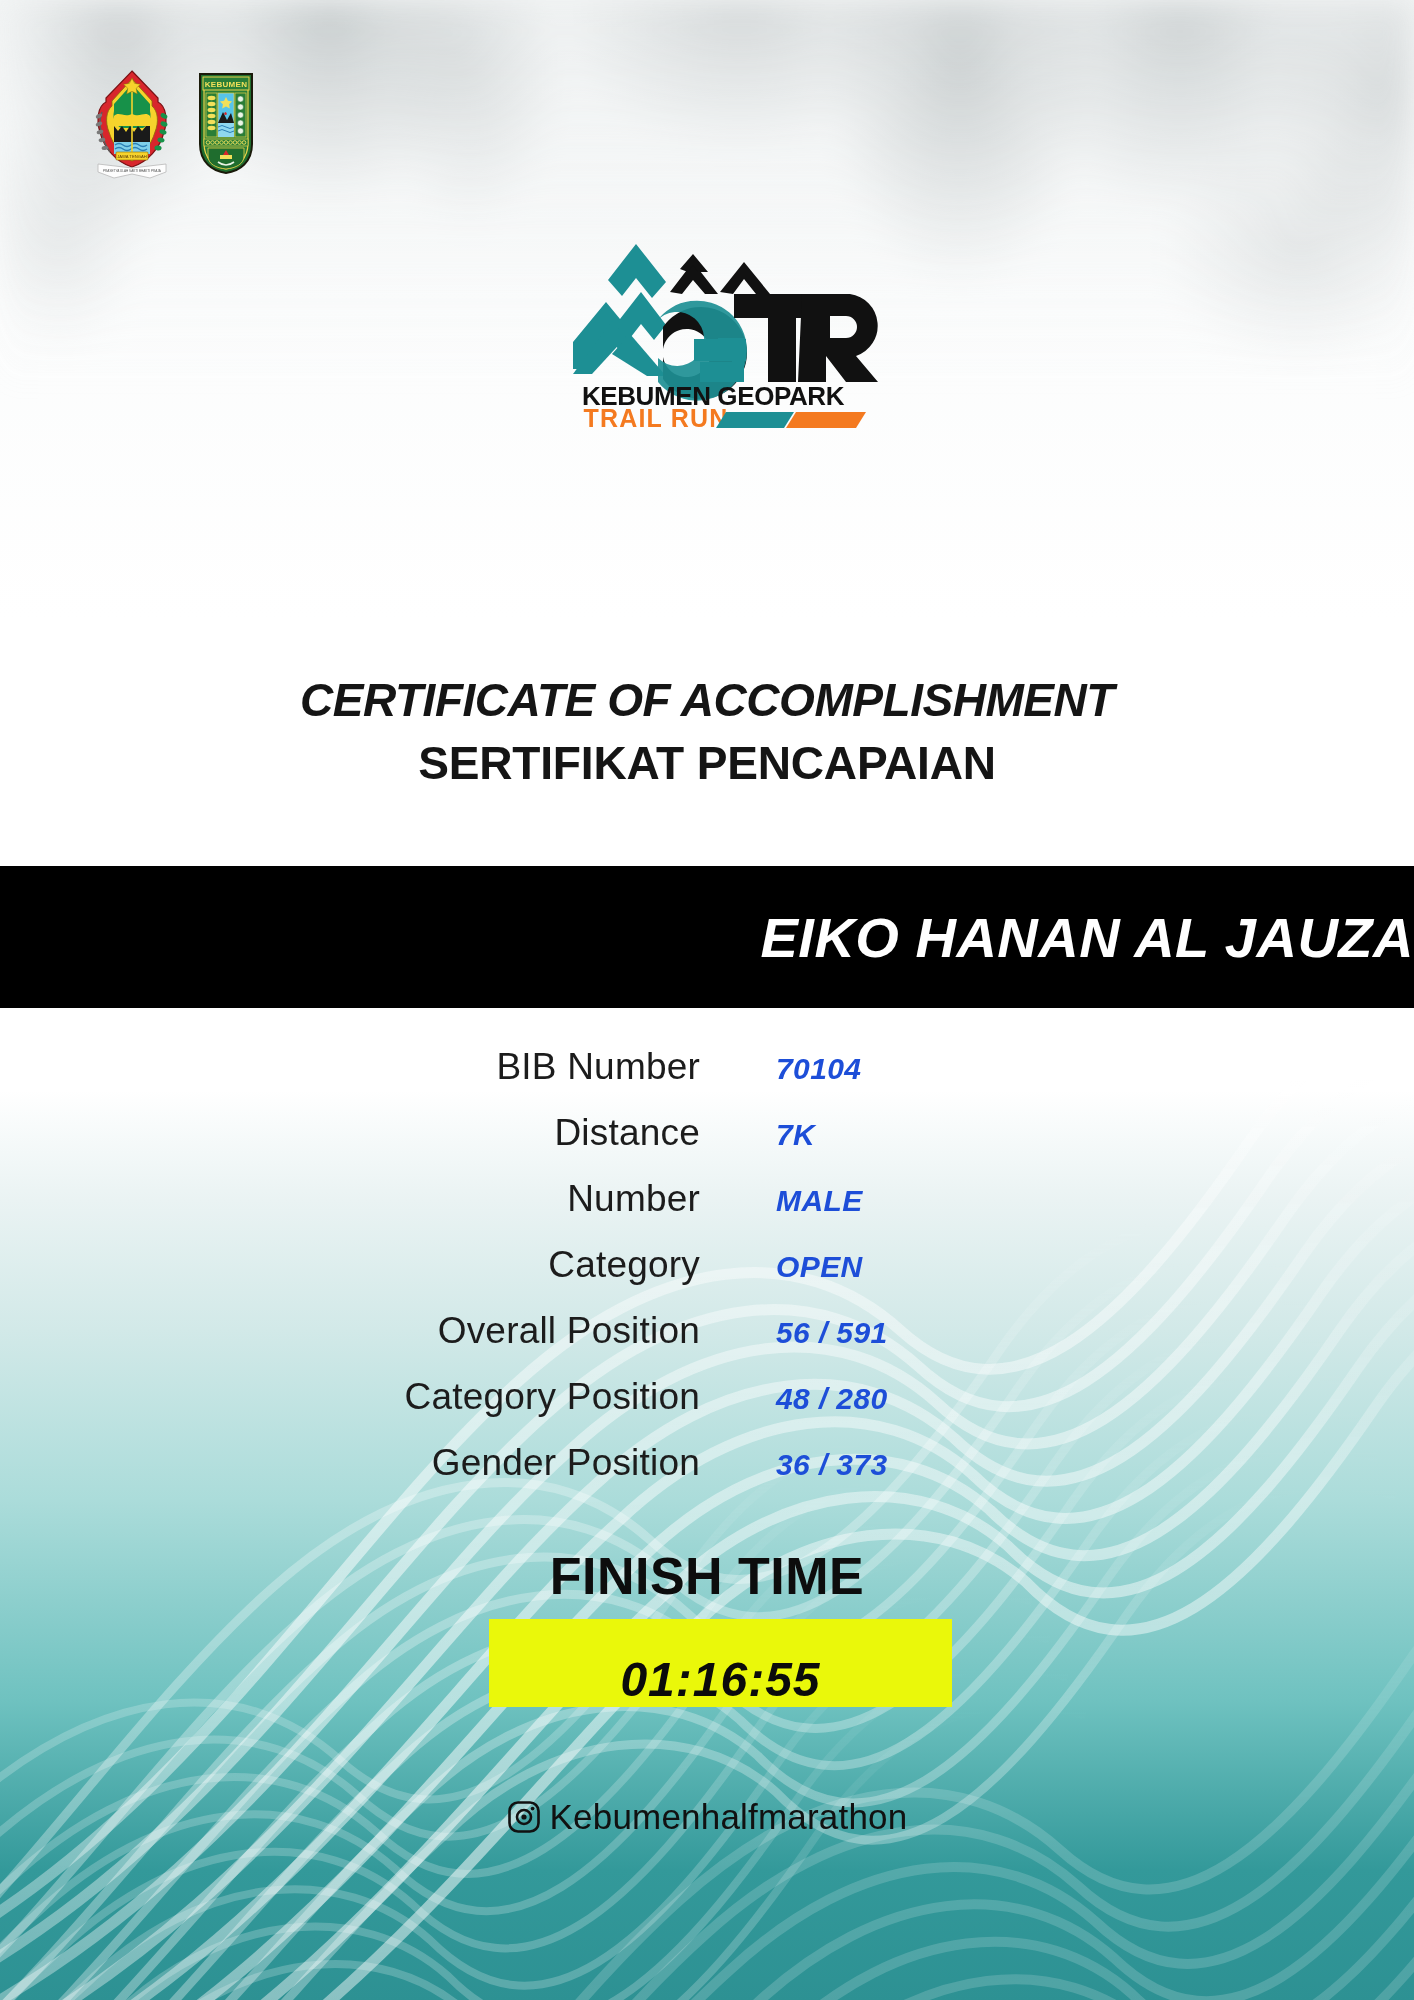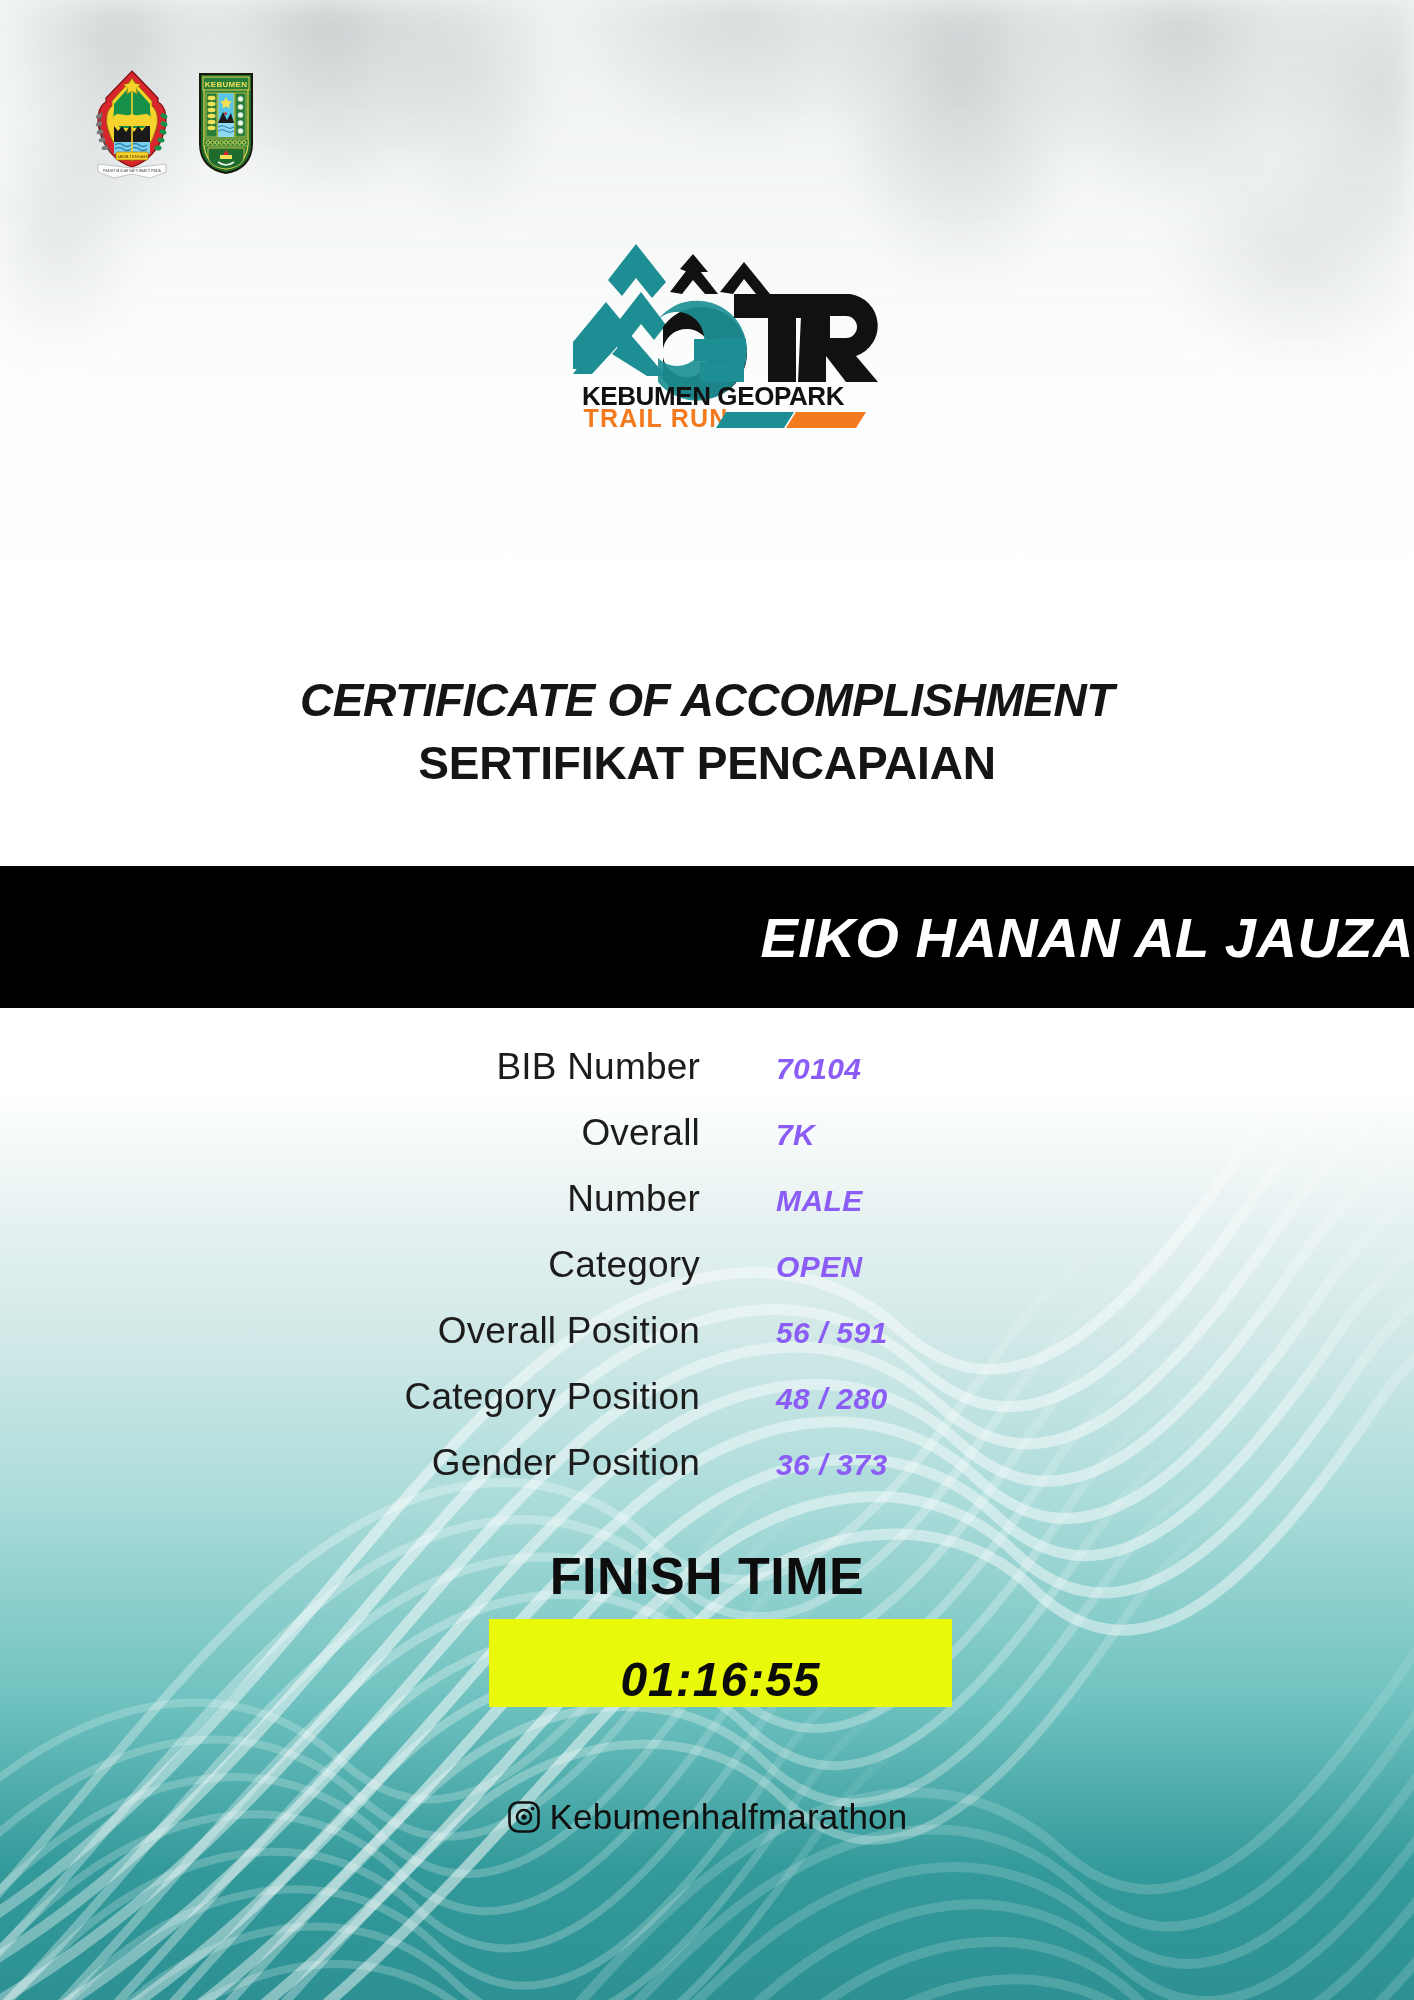--- a/index.html
+++ b/index.html
@@ -94,21 +94,21 @@
     display:flex;align-items:baseline;
     height:66px;
   }
   .row .lbl{
     width:700px;text-align:right;
     font-size:37px;font-weight:300;color:#1c1c1c;
     letter-spacing:.2px;
   }
   .row .val{
     flex:1;padding-left:76px;text-align:left;
-    font-size:30px;font-weight:bold;font-style:italic;color:#8b5cf6;
+    font-size:30px;font-weight:bold;font-style:italic;color:#1d4ed8;
     letter-spacing:.4px;
   }
 
   
   .finish-label{
     position:absolute;left:0;right:0;top:1546px;text-align:center;
     font-size:52px;font-weight:bold;color:#0d0d0d;letter-spacing:.5px;
   }
   .finish-box{
     position:absolute;left:489px;top:1619px;width:463px;height:88px;
@@ -323,21 +323,21 @@
   <div class="name-bar">
     <div class="name-text">EIKO HANAN AL JAUZA</div>
   </div>
 
   <div class="details">
     <div class="row">
       <div class="lbl">BIB Number</div>
       <div class="val">70104</div>
     </div>
     <div class="row">
-      <div class="lbl">Overall</div>
+      <div class="lbl">Distance</div>
       <div class="val">7K</div>
     </div>
     <div class="row">
       <div class="lbl">Number</div>
       <div class="val">MALE</div>
     </div>
     <div class="row">
       <div class="lbl">Category</div>
       <div class="val">OPEN</div>
     </div>

